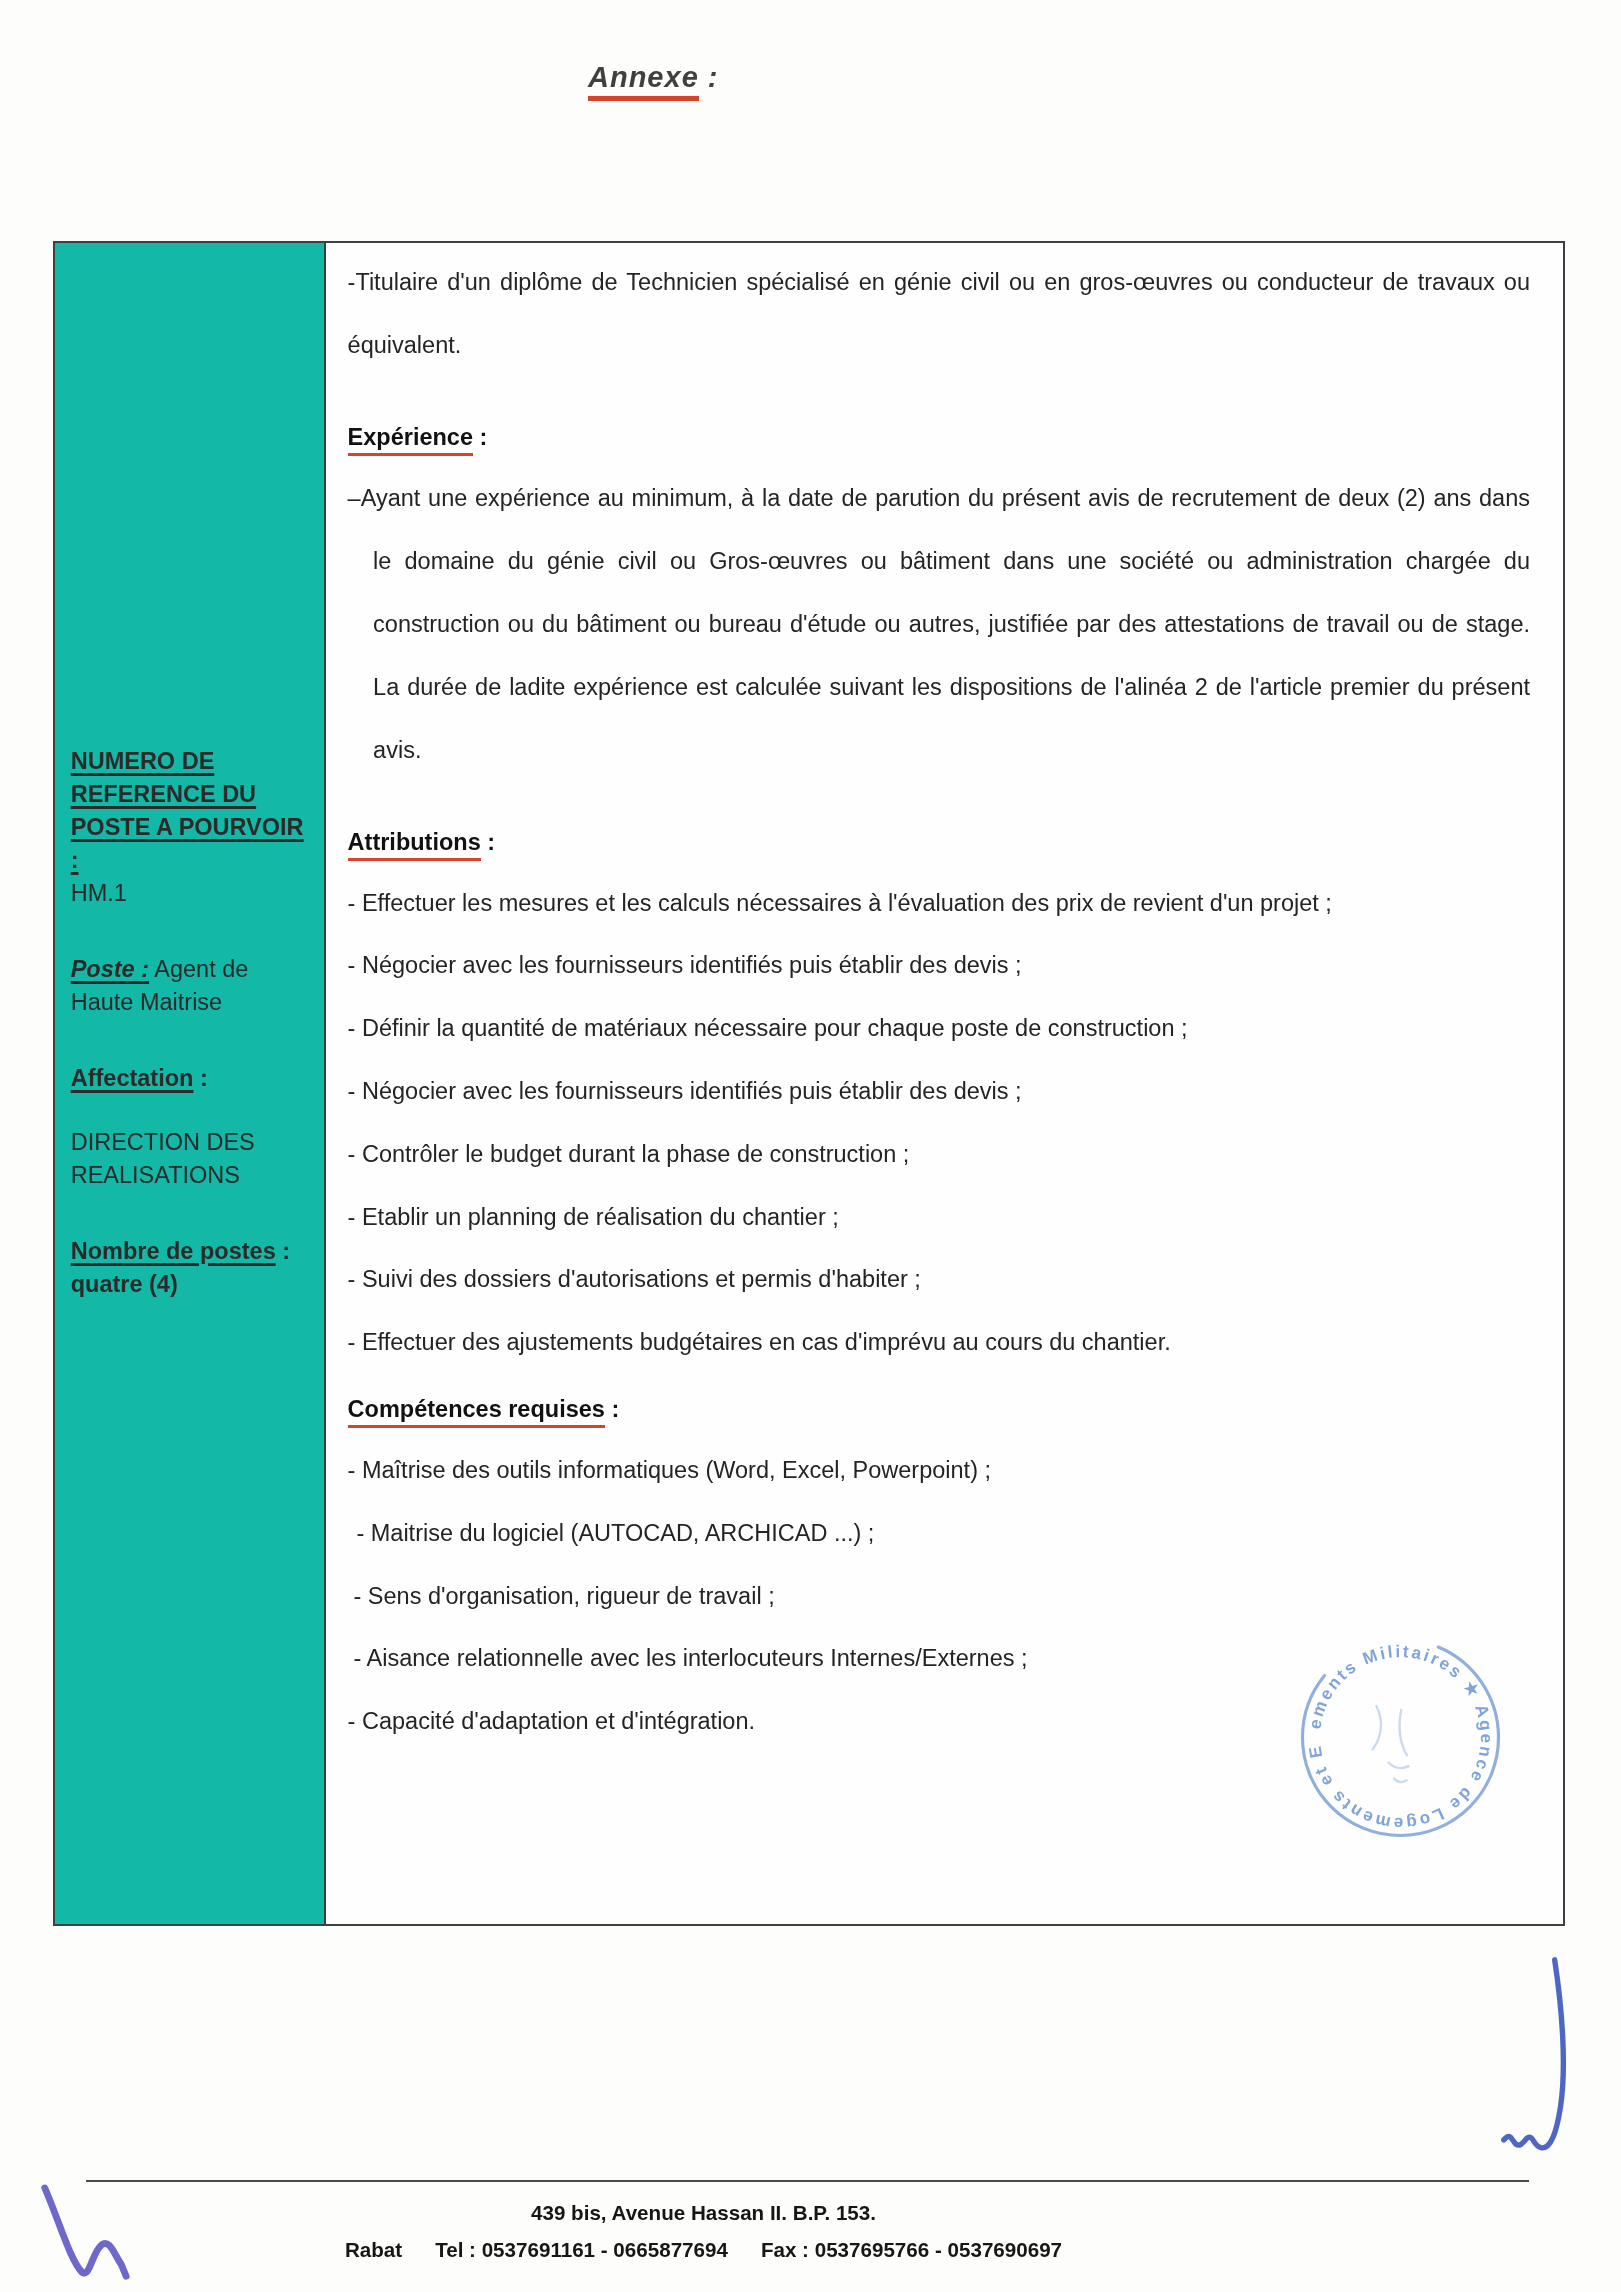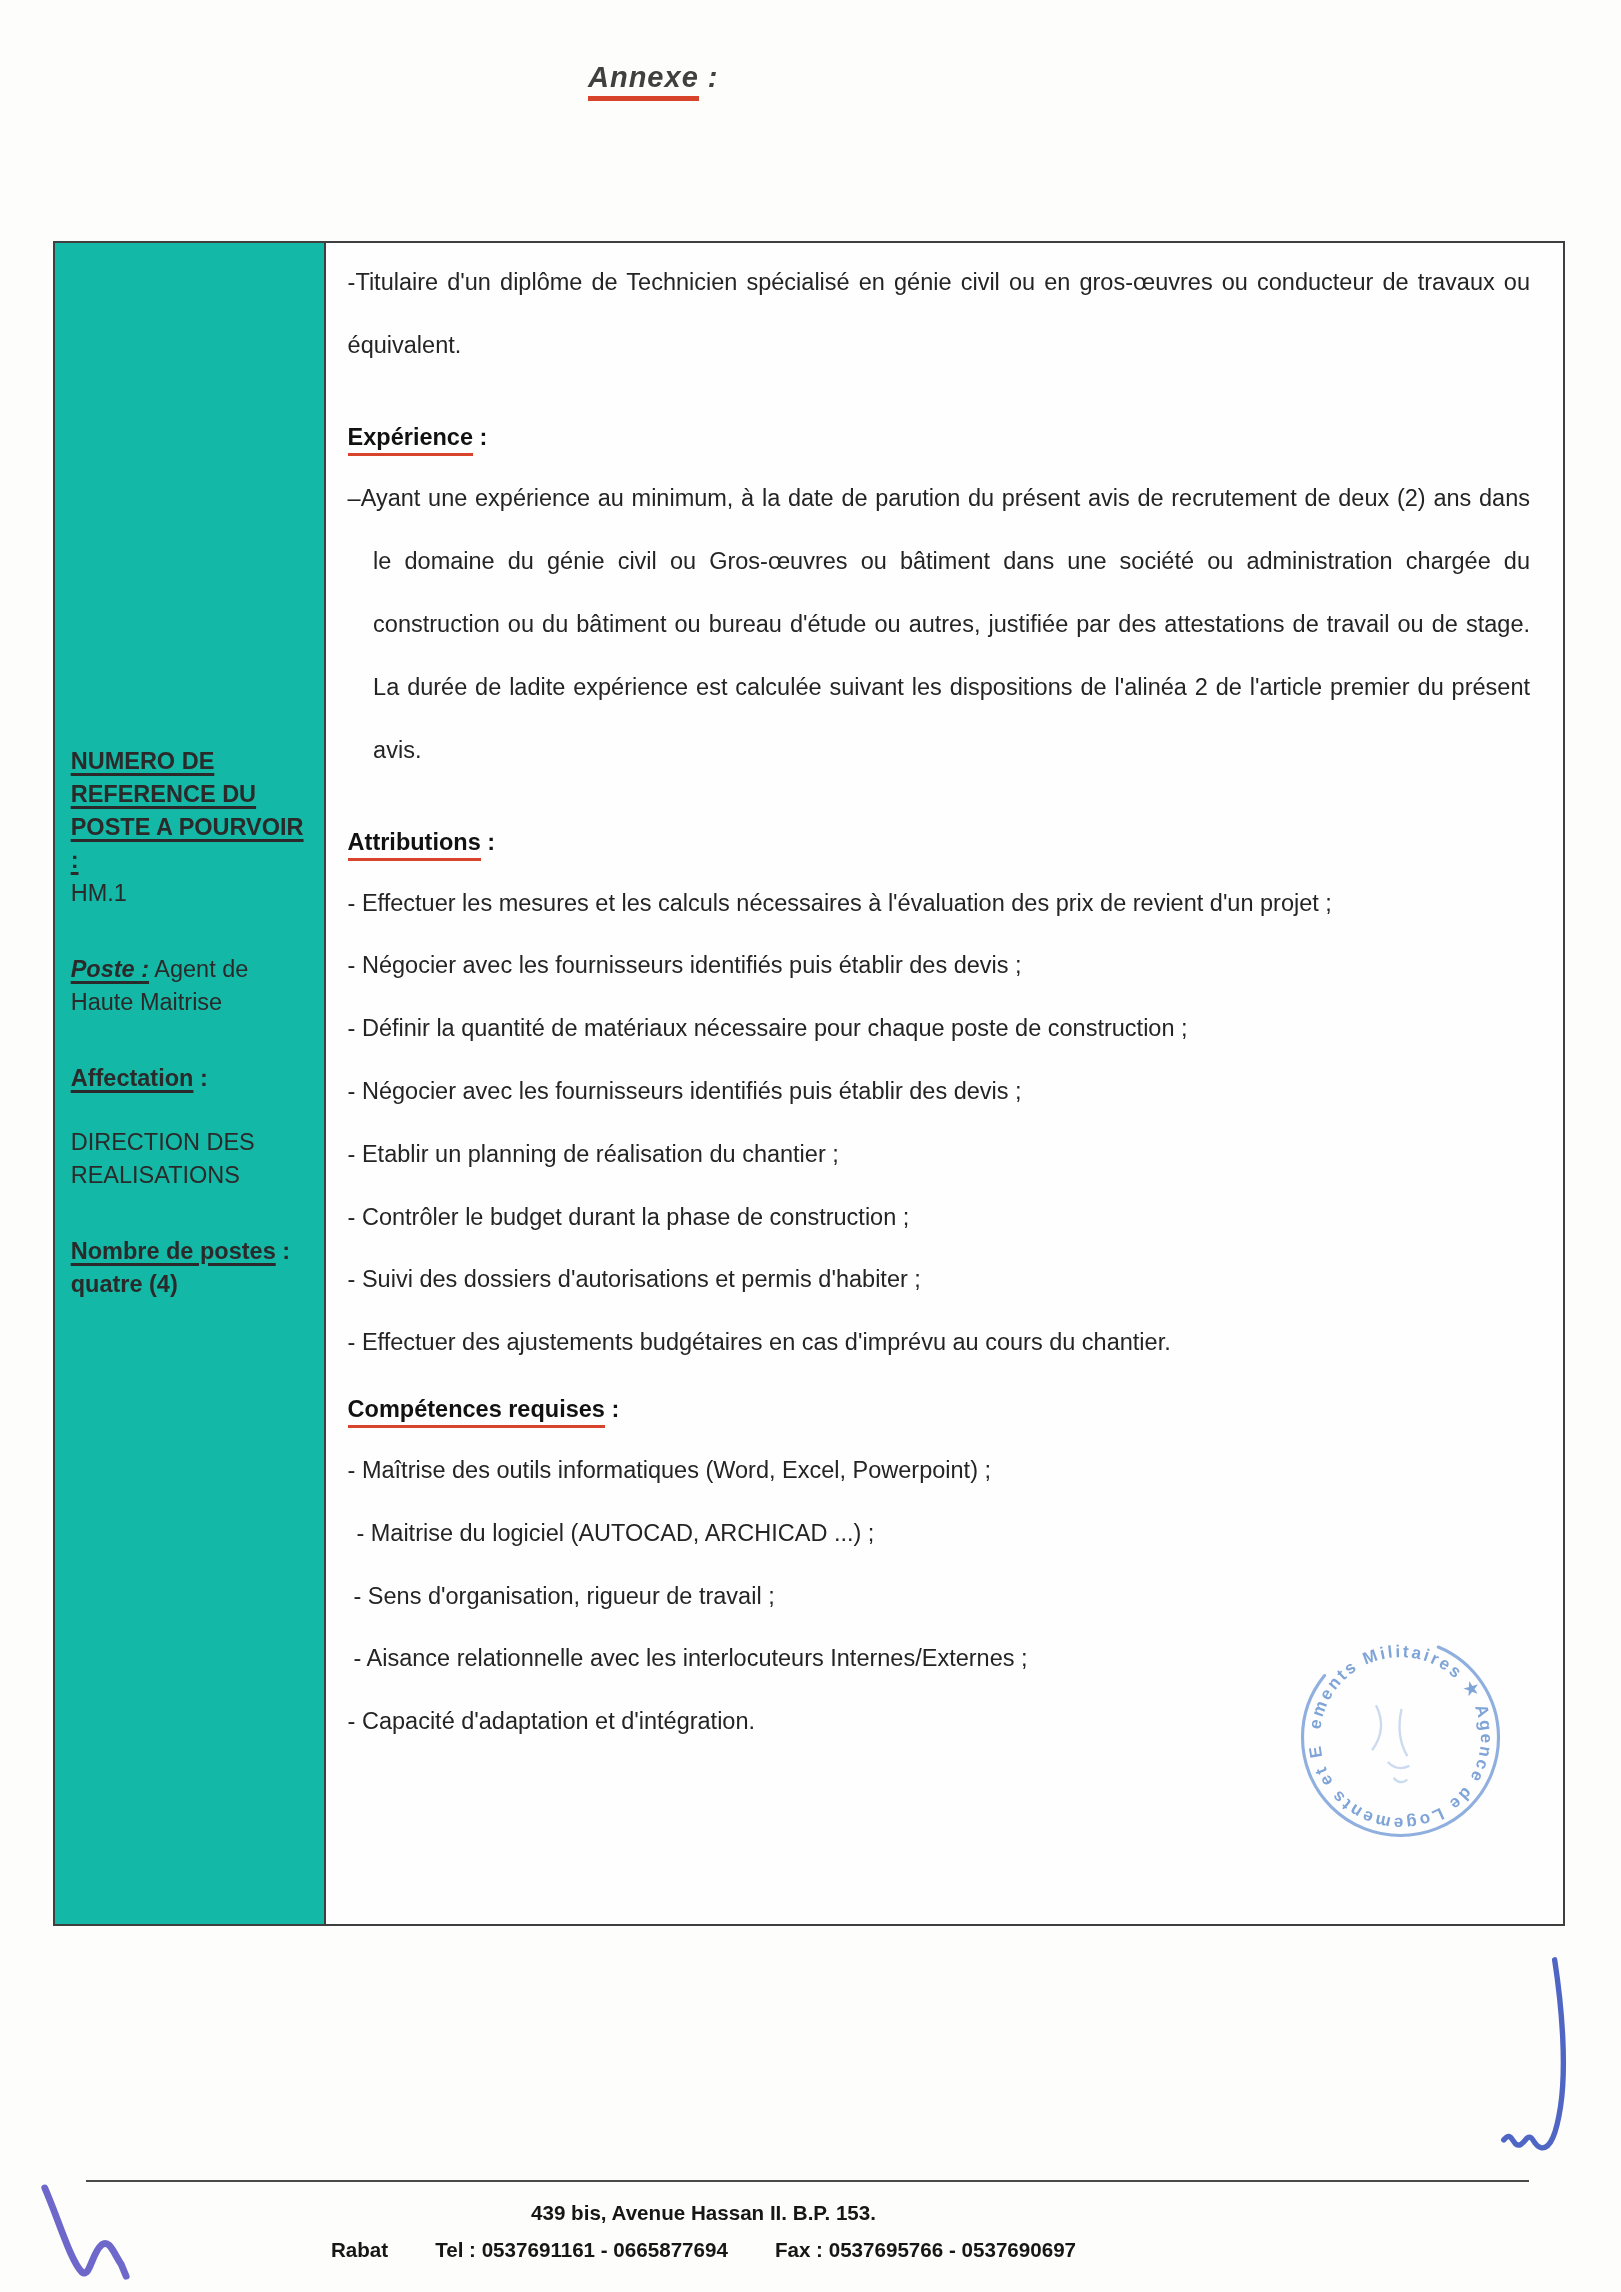--- a/index.html
+++ b/index.html
@@ -48,21 +48,21 @@
   
   .footer-rule{
     position:absolute;left:86px;top:2180px;width:1443px;height:0;
     border-top:2.5px solid #4a4a4a;
   }
   .footer{
     position:absolute;left:0;top:2194px;width:1407px;text-align:center;
     font-weight:bold;color:#161616;font-size:20.6px;line-height:37px;
   }
   .footer .row{display:flex;justify-content:center;gap:45px;align-items:baseline;}
-  .footer .row2{display:flex;justify-content:center;gap:47px;align-items:baseline;}
+  .footer .row2{display:flex;justify-content:center;gap:33px;align-items:baseline;}
   .ar{font-family:"DejaVu Sans",sans-serif;direction:rtl;}
 </style>
 </head>
 <body>
 
 <div class="title">
   <span class="uline">Annexe</span><span> :</span>
 </div>
 
 <div class="doc-table">
@@ -94,22 +94,22 @@
     <p class="para hang">–Ayant une expérience au minimum, à la date de parution du présent avis de recrutement de deux (2) ans dans le domaine du génie civil ou Gros-œuvres ou bâtiment dans une société ou administration chargée du construction ou du bâtiment ou bureau d'étude ou autres, justifiée par des attestations de travail ou de stage. La durée de ladite expérience est calculée suivant les dispositions de l'alinéa 2 de l'article premier du présent avis.</p>
 
     <div class="sec-h mt">
       <span class="h-u">Attributions</span><span> :</span>
     </div>
     <ul class="plain">
       <li>- Effectuer les mesures et les calculs nécessaires à l'évaluation des prix de revient d'un projet ;</li>
       <li>- Négocier avec les fournisseurs identifiés puis établir des devis ;</li>
       <li>- Définir la quantité de matériaux nécessaire pour chaque poste de construction ;</li>
       <li>- Négocier avec les fournisseurs identifiés puis établir des devis ;</li>
+      <li>- Contrôler le budget durant la phase de construction ;</li>
       <li>- Etablir un planning de réalisation du chantier ;</li>
-      <li>- Contrôler le budget durant la phase de construction ;</li>
       <li>- Suivi des dossiers d'autorisations et permis d'habiter ;</li>
       <li>- Effectuer des ajustements budgétaires en cas d'imprévu au cours du chantier.</li>
     </ul>
 
     <div class="sec-h" style="margin-top:5.9px;">
       <span class="h-u">Compétences requises</span><span> :</span>
     </div>
     <ul class="plain">
       <li>- Maîtrise des outils informatiques (Word, Excel, Powerpoint) ;</li>
       <li style="padding-left:8.8px;">- Maitrise du logiciel (AUTOCAD, ARCHICAD ...) ;</li>

